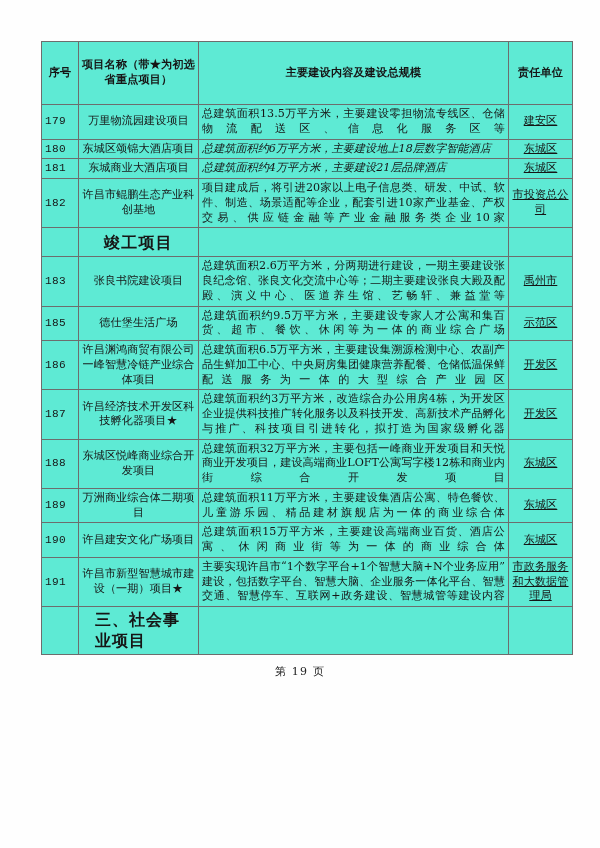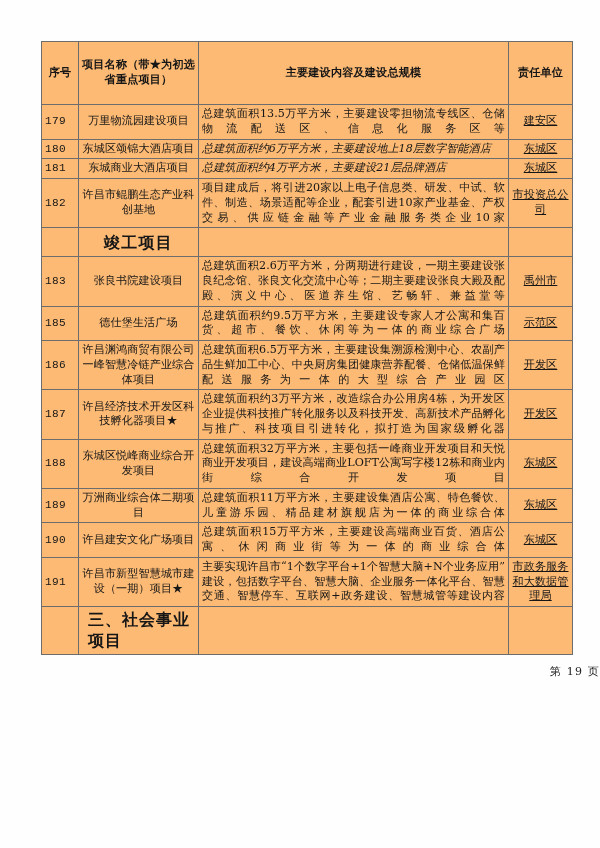--- a/index.html
+++ b/index.html
@@ -30,21 +30,21 @@
     position: absolute;
     left: 41px;
     top: 41px;
     width: 531px;
   }
 
   table.project-table {
     border-collapse: collapse;
     table-layout: fixed;
     width: 531px;
-    background: #fdba74;
+    background: #5eead4;
   }
 
   table.project-table td,
   table.project-table th {
     border: 1px solid #6d6d6d;
     padding: 2px 3px;
     vertical-align: middle;
     font-size: 11.1px;
     line-height: 1.33;
     font-weight: normal;
@@ -107,31 +107,31 @@
   
   tr.section-row td.section-label {
     text-align: center;
     font-weight: bold;
     font-size: 16px;
     letter-spacing: 1.3px;
     height: 24px;
   }
   tr.section-row td.section-label.left-ind {
     text-align: left;
-    padding-left: 9px;
+    padding-left: 16px;
     letter-spacing: 1px;
   }
   tr.section-row td.blank { }
 
   
   .footer {
     position: absolute;
     left: 0;
     width: 600px;
-    text-align: right;
+    text-align: center;
     font-size: 11px;
     letter-spacing: 1.2px;
     font-family: "DejaVu Serif", "Liberation Serif", serif;
     color: #202020;
     background: transparent;
   }
 </style>
 </head>
 <body>
 

